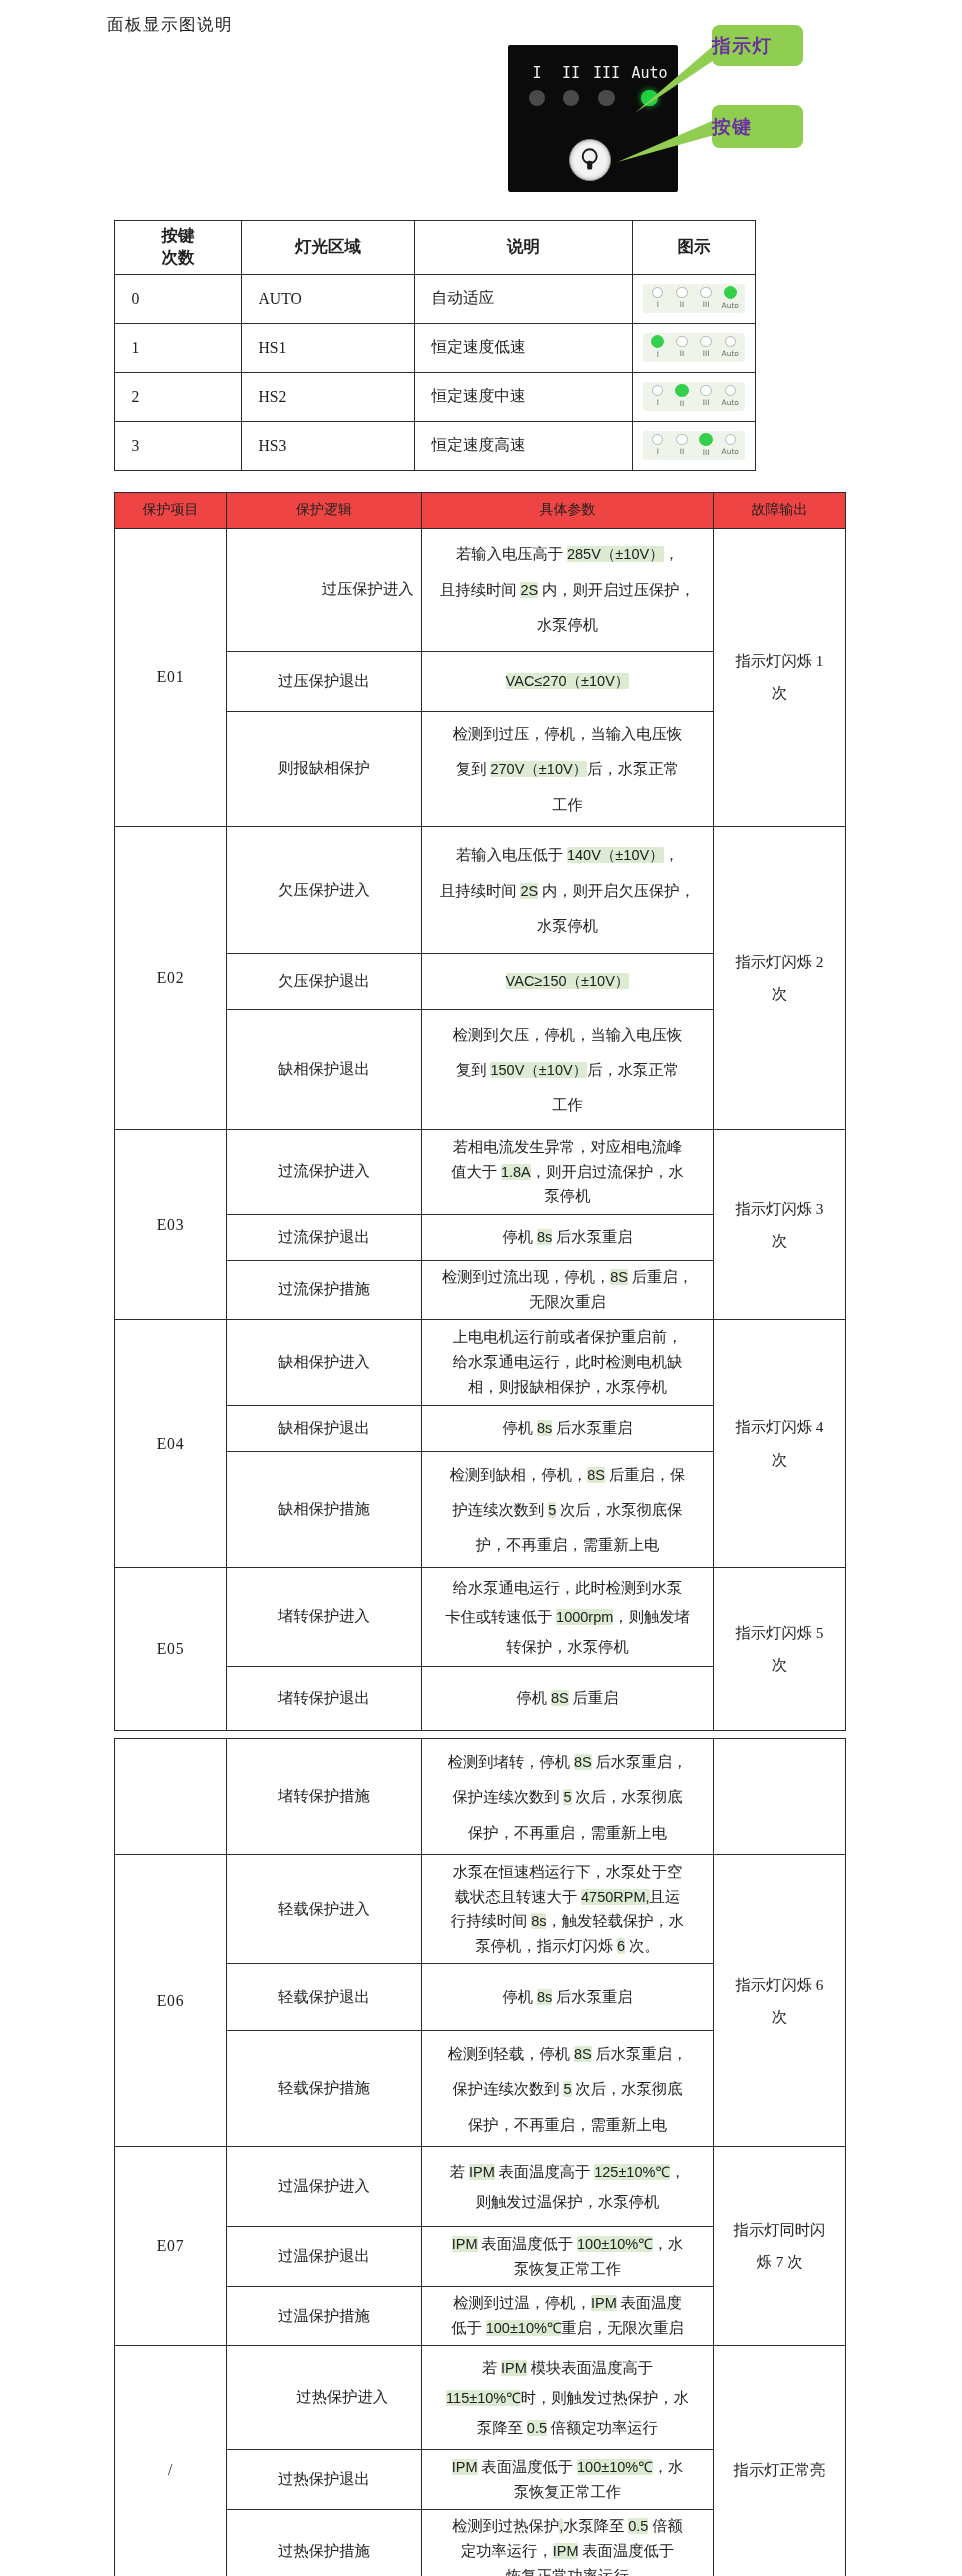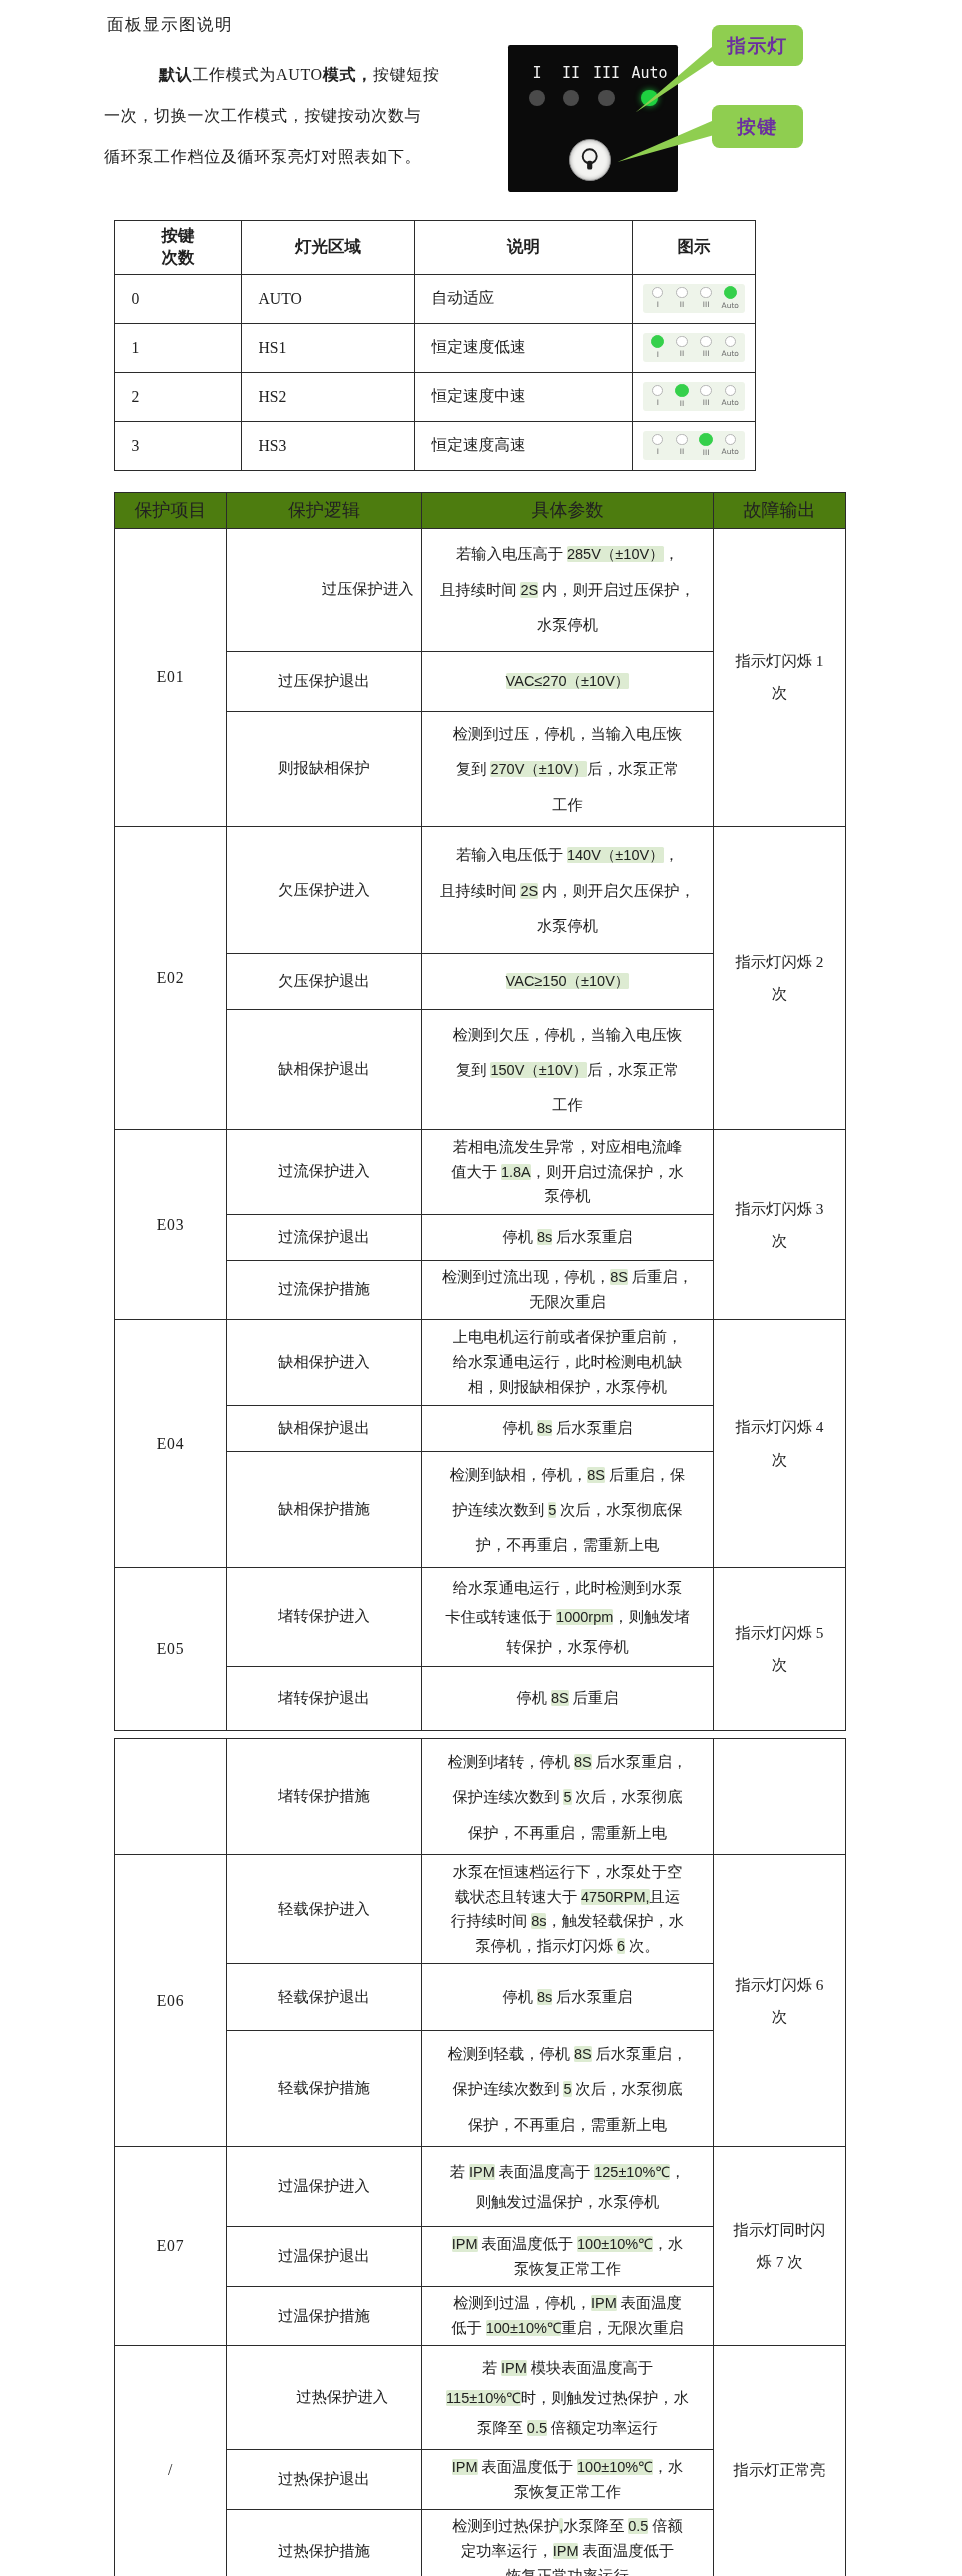--- a/index.html
+++ b/index.html
@@ -26,57 +26,54 @@
                 font-family:"DejaVu Sans Mono",monospace;color:#f2f2f2;font-size:15px;text-align:center;}
   .panel-leds{display:grid;grid-template-columns:34px 34px 37px 49px;padding:7.5px 0 0 12px;justify-items:center;}
   .led{width:16.5px;height:16.5px;border-radius:50%;background:#4a4a4a;}
   .led.on{background:var(--led-on);box-shadow:0 0 6px rgba(30,209,64,.8);}
   .panel-btn{position:absolute;left:61px;top:94px;width:42px;height:42px;border-radius:50%;
              background:#f3f3f1;border:1.5px solid #8a8a8a;display:flex;align-items:center;justify-content:center;
              box-shadow:inset 0 0 4.5px rgba(0,0,0,.35);}
   .pointers{position:absolute;left:613px;top:21px;width:135px;height:150px;}
   .pointers polygon{fill:var(--accent);}
   .callout{position:absolute;width:91px;border-radius:7.5px;background:var(--accent);
-           color:var(--purple);font-weight:bold;font-size:18.7px;text-align:center;
+           color:var(--purple);font-weight:bold;font-size:18.7px;text-align:left;
            font-family:"Liberation Sans",sans-serif;letter-spacing:1.5px;}
   .co1{left:712px;top:25px;height:41px;line-height:41px;}
   .co2{left:712px;top:105px;height:43px;line-height:43px;}
   
   table{border-collapse:collapse;table-layout:fixed;}
   td,th{border:1.5px solid var(--line);vertical-align:middle;}
   
   .mode-table{margin:7.5px 0 0 114px;width:642px;font-size:15.7px;}
   .mode-table th{height:54px;font-weight:bold;font-size:16.5px;white-space:pre-line;line-height:1.35;}
   .mode-table td{height:49px;padding-left:16.5px;}
   .mode-table td.fig-cell{padding:3px 6px;}
   .fig{display:flex;justify-content:center;gap:6.7px;background:#eef4ea;border-radius:3px;padding:3.7px 6px;width:102px;margin:0 auto;}
   .fig-item{display:flex;flex-direction:column;align-items:center;width:19.4px;}
   .fig-dot{width:11.2px;height:11.2px;border-radius:50%;background:#fff;border:1.1px solid #b5b5b5;}
   .fig-dot.active{width:13.5px;height:13.5px;background:#35d04b;border-color:#35d04b;margin-top:-1.5px;}
   .fig-label{font-family:"DejaVu Sans",sans-serif;font-size:7.5px;color:#6a6a6a;margin-top:1.5px;}
   
   .prot-table{margin:21px 0 0 114px;width:732px;font-size:15.3px;}
   .prot-table.part2{margin-top:7.5px;}
-  .prot-table th{height:36px;font-weight:normal;font-size:18px;background:#4d7c0f;margin-left:8px;}
+  .prot-table th{height:36px;font-weight:normal;font-size:14px;background:#ef4444;margin-left:8px;}
   .prot-table td{text-align:center;padding:4.5px 7.5px;}
   td.code-cell{font-size:15.7px;letter-spacing:0.7px;}
   td.params{white-space:pre-line;line-height:1.62;}
   td.params.s-a{line-height:2.3;text-align:center;}
   td.params.s-m{line-height:1.92;}
   td.output-cell{padding:4.5px 14px;line-height:2.1;}
   .hl{background:var(--hl);font-family:"Liberation Sans",sans-serif;font-size:0.95em;border-radius:1.5px;}
 </style>
 </head>
 <body>
 
 <div class="header-section">
   <h1 class="page-title">面板显示图说明</h1>
-  <p class="intro" id="intro"><span class="b">默认</span><span>工作模式为AUTO</span><span class="b">模式，</span><span>按键短按
-一次，切换一次工作模式，按键按动次数与
-循环泵工作档位及循环泵亮灯对照表如下。</span></p>
 
   <div class="panel">
     <div class="panel-labels">
       <span>I</span>
       <span>II</span>
       <span>III</span>
       <span>Auto</span>
     </div>
     <div class="panel-leds" id="panel-leds">
       <span class="led"></span>

